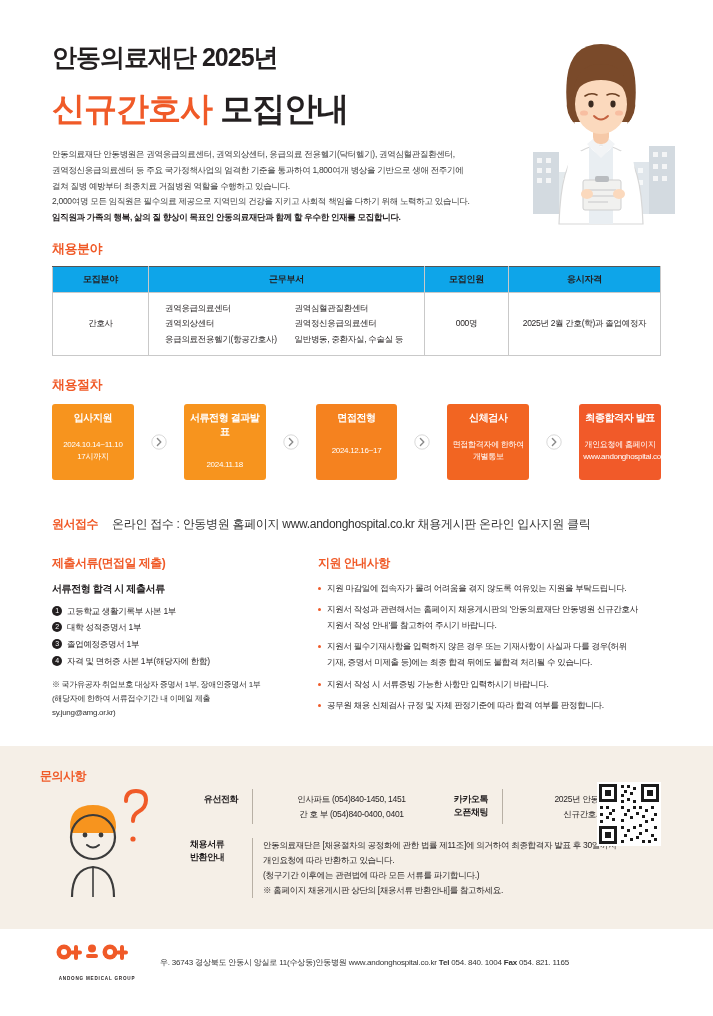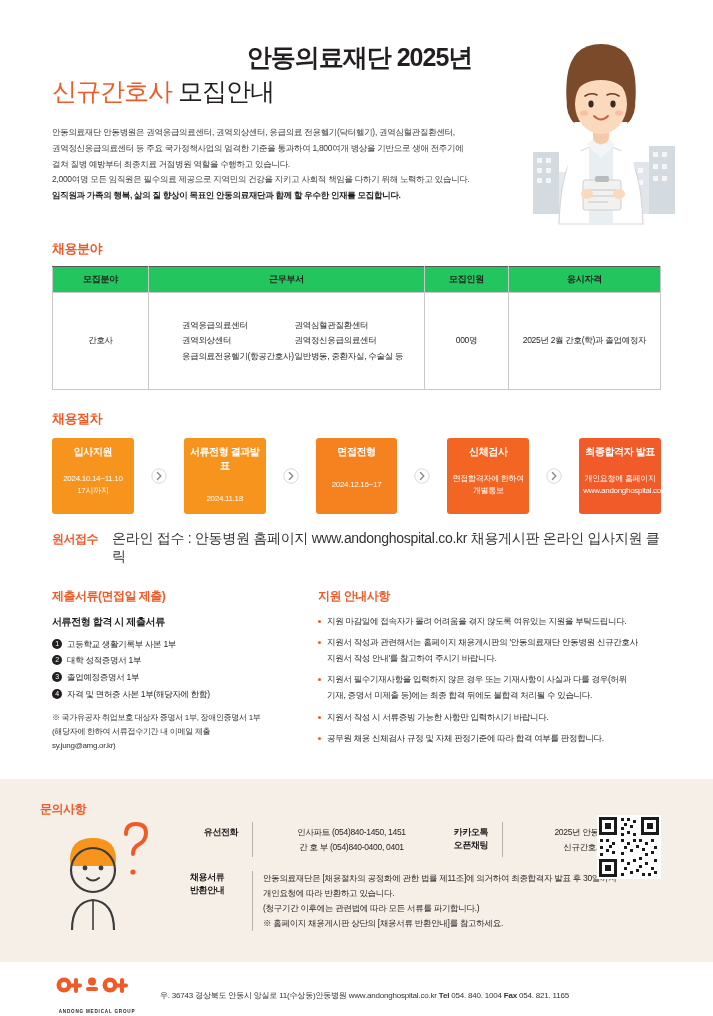--- a/index.html
+++ b/index.html
@@ -11,56 +11,56 @@
     font-family: "Liberation Sans", sans-serif;
     color: #231f20;
     position: relative;
     overflow: hidden;
   }
   .page { position: relative; width: 713px; height: 1016px; background: #fff; }
 
   
   .header { position: relative; padding: 42px 46px 0 52px; height: 240px; }
   .title-block { position: relative; z-index: 3; }
-  .title-line1 { font-size: 25px; font-weight: bold; letter-spacing: -1px; color: #231f20; line-height: 1.2; text-align: center; }
-  .title-line2 { font-size: 25px; font-weight: normal; letter-spacing: -1px; line-height: 1.25; margin-top: 4px; }
+  .title-line1 { font-size: 25px; font-weight: bold; letter-spacing: -1px; color: #231f20; line-height: 1.2; }
+  .title-line2 { font-size: 33px; font-weight: bold; letter-spacing: -1px; line-height: 1.25; margin-top: 16px; }
   .title-orange { color: #f05a28; }
   .title-dark { color: #231f20; }
 
   .intro { margin-top: 18px; font-size: 8.5px; line-height: 1.85; color: #3a3a3a; letter-spacing: -0.3px; max-width: 520px; }
   .intro p { margin: 0; }
   .intro .bold { font-weight: bold; color: #231f20; }
 
   
   .illus { position: absolute; right: 34px; top: 34px; width: 150px; height: 200px; z-index: 2; }
 
   
   .sec-h { color: #f05a28; font-weight: bold; font-size: 13px; letter-spacing: -0.5px; }
 
   .section { padding: 0 52px; }
 
   
   .tbl-wrap { margin-top: 8px; }
   table.rec { width: 100%; border-collapse: collapse; font-size: 8.5px; }
   table.rec th, table.rec td { border: 1px solid #c9c9c9; text-align: center; padding: 5px 2px; letter-spacing: -0.3px; }
-  table.rec th { font-weight: bold; background: #22c55e; font-size: 9px; padding: 6px 2px; }
+  table.rec th { font-weight: bold; background: #0ea5e9; font-size: 9px; padding: 6px 2px; }
   .rowtop { border-top: 1.6px solid #555 !important; }
 
   
   .proc { display: flex; align-items: stretch; margin-top: 10px; gap: 17px; border-radius: 30px; }
   .step { width: 118px; border-radius: 3px; overflow: hidden; display: flex; flex-direction: column; }
   .step .st-top { color: #fff; font-weight: bold; font-size: 10px; text-align: center; padding: 7px 2px 6px; letter-spacing: -0.4px; }
   .step .st-body { flex: 1; color: #fff; font-size: 8px; text-align: center; padding: 8px 4px 9px; line-height: 1.5; letter-spacing: -0.3px; }
   .arrow { width: 20px; display: flex; align-items: center; justify-content: center; }
   .arrow svg { display: block; }
 
   
   .apply { margin-top: 16px; display: flex; align-items: baseline; gap: 14px; }
   .apply .lbl { color: #f05a28; font-weight: bold; font-size: 12px; letter-spacing: -0.5px; white-space: nowrap; }
-  .apply .txt { font-size: 14px; color: #333; letter-spacing: -0.3px; }
+  .apply .txt { font-size: 12px; color: #333; letter-spacing: -0.3px; margin-top: 20px; }
 
   
   .cols { display: flex; margin-top: 22px; gap: 26px; }
   .col-l { width: 240px; }
   .col-r { flex: 1; }
   .col-h { color: #f05a28; font-weight: bold; font-size: 12px; letter-spacing: -0.5px; }
   .sub-h { font-weight: bold; font-size: 10px; margin-top: 10px; letter-spacing: -0.4px; color: #231f20; }
   ul.numlist { list-style: none; margin: 7px 0 0; padding: 0; font-size: 8.5px; line-height: 1.95; letter-spacing: -0.3px; }
   ul.numlist li { display: flex; gap: 5px; }
   .circ { display: inline-block; width: 10px; height: 10px; border-radius: 50%; background: #231f20; color: #fff; font-size: 7px; line-height: 10px; text-align: center; flex: 0 0 10px; margin-top: 3px; }
@@ -197,21 +197,21 @@
           <tr>
             <th style="width:96px" class="rowtop">모집분야</th>
             <th style="width:276px" class="rowtop">근무부서</th>
             <th style="width:84px" class="rowtop">모집인원</th>
             <th class="rowtop">응시자격</th>
           </tr>
         </thead>
         <tbody>
           <tr>
             <td>간호사</td>
-            <td style="padding:17px">
+            <td style="padding:0">
               <div style="display:flex; padding:8px 0;">
                 <div style="flex:1; text-align:left; padding-left:16px; line-height:1.8;">
                   <div>권역응급의료센터</div>
                   <div>권역외상센터</div>
                   <div>응급의료전용헬기(항공간호사)</div>
                 </div>
                 <div style="flex:1; text-align:left; line-height:1.8;">
                   <div>권역심혈관질환센터</div>
                   <div>권역정신응급의료센터</div>
                   <div>일반병동, 중환자실, 수술실 등</div>

